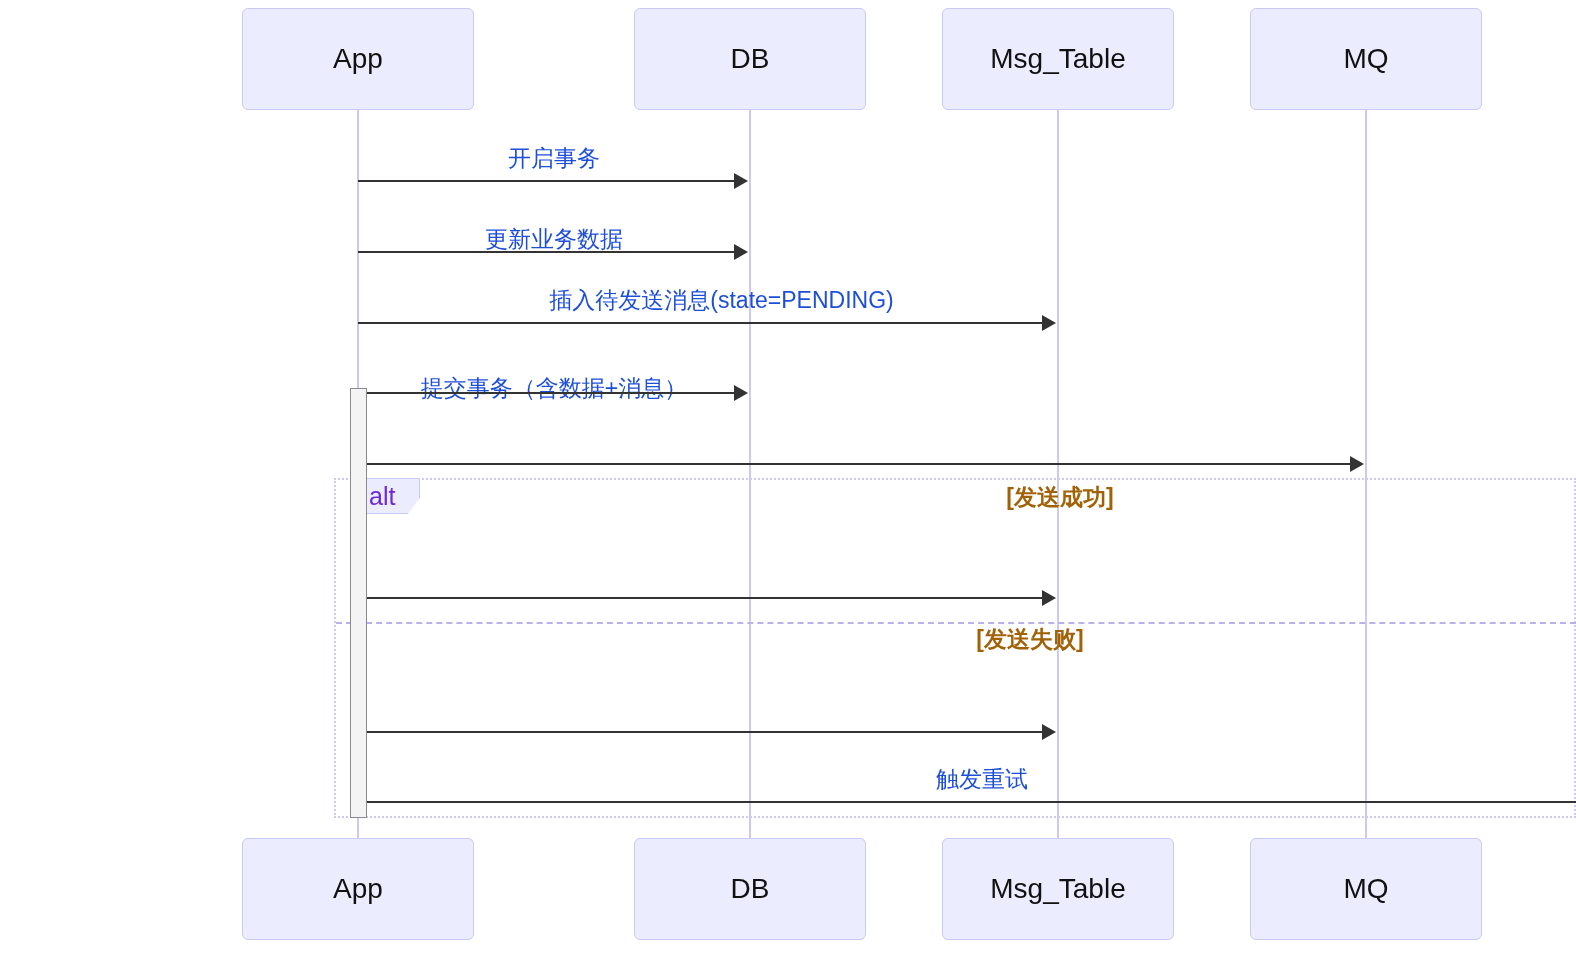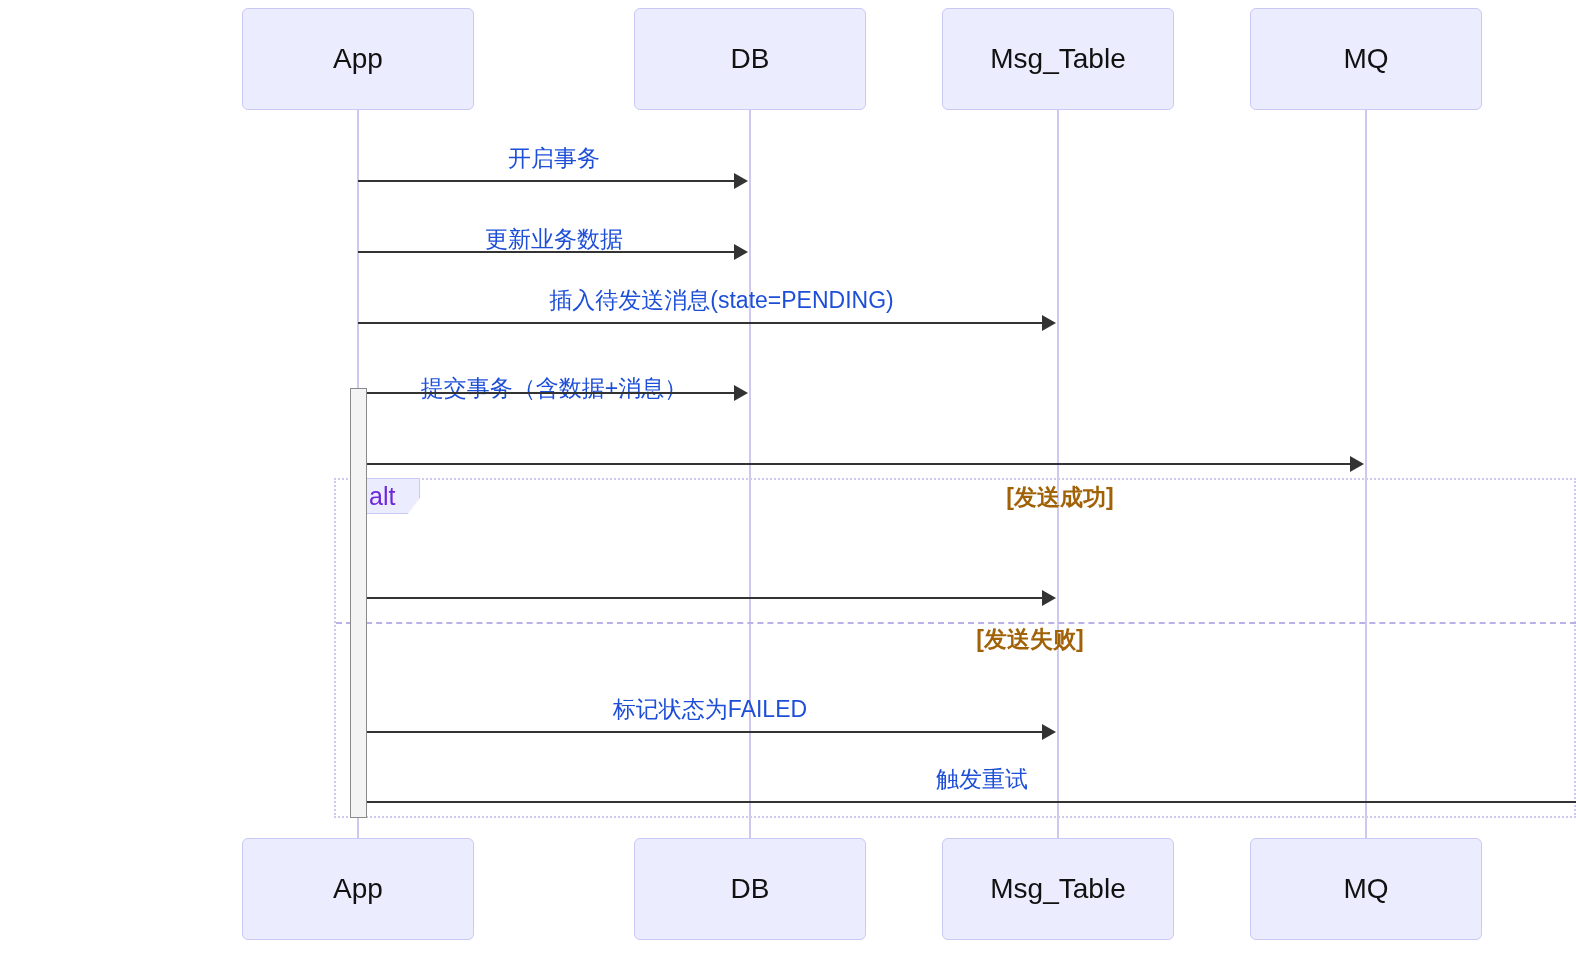--- a/index.html
+++ b/index.html
@@ -156,21 +156,20 @@
   <div class="msg-label" style="left:358px; top:373px; width:392px;">提交事务（含数据+消息）</div>
   <div class="msg-line" style="left:367px; top:392px; width:369px;"></div>
   <div class="msg-head" style="left:734px; top:385px;"></div>
 
   <div class="msg-line" style="left:367px; top:463px; width:985px;"></div>
   <div class="msg-head" style="left:1350px; top:456px;"></div>
 
   <div class="msg-line" style="left:367px; top:597px; width:677px;"></div>
   <div class="msg-head" style="left:1042px; top:590px;"></div>
 
-  <div class="msg-label" style="left:367px; top:694px; width:686px;">标记状态为FAILED</div>
   <div class="msg-line" style="left:367px; top:731px; width:677px;"></div>
   <div class="msg-head" style="left:1042px; top:724px;"></div>
 
   <div class="msg-label" style="left:367px; top:764px; width:1230px;">触发重试</div>
   <div class="msg-line" style="left:367px; top:801px; width:1209px;"></div>
 
   <div class="participant" style="left:242px; top:838px;">
     <span class="pname">App</span>
   </div>
   <div class="participant" style="left:634px; top:838px;">

